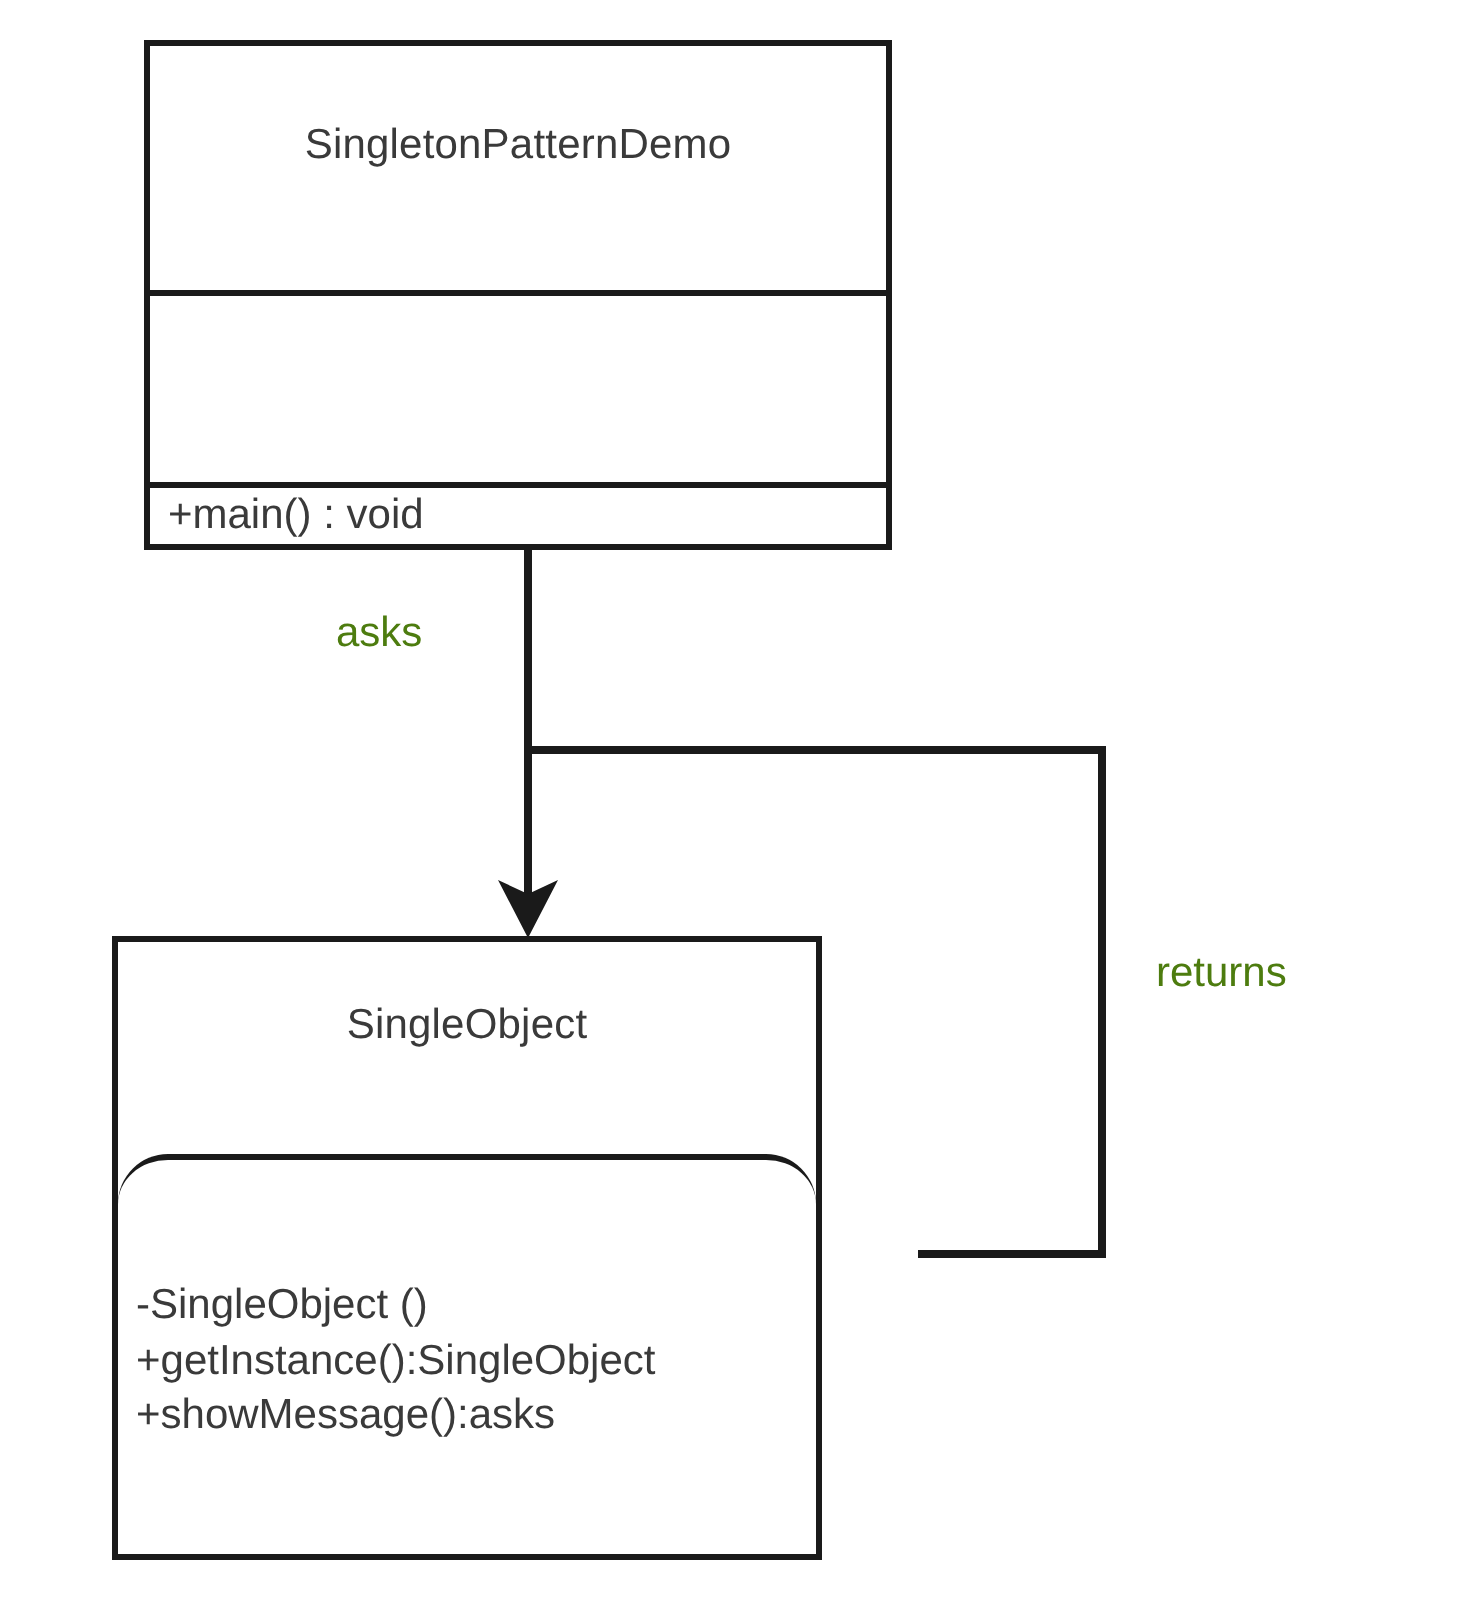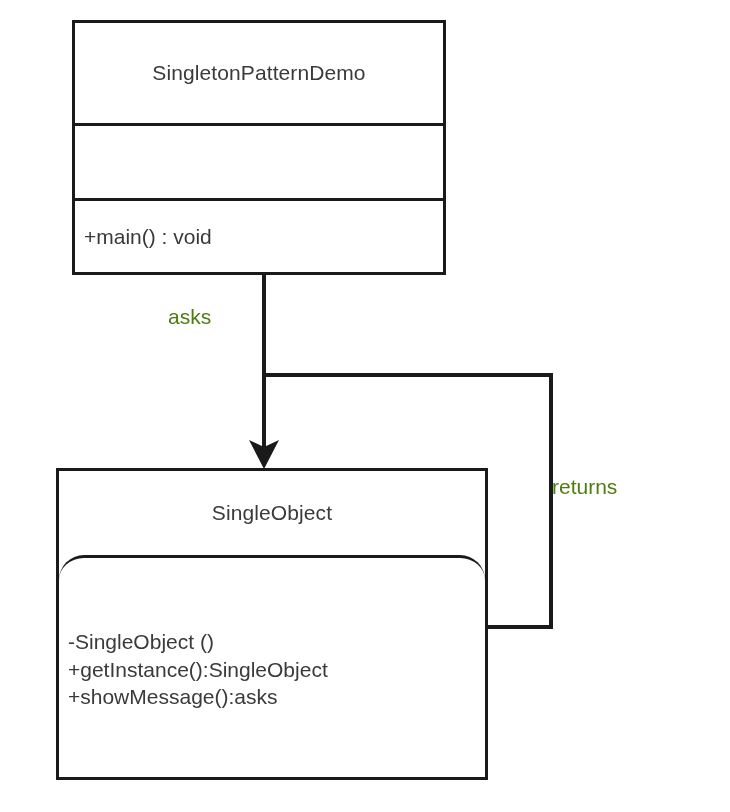--- a/index.html
+++ b/index.html
@@ -20,20 +20,21 @@
   }
 
   
   .uml-class {
     position: absolute;
     box-sizing: border-box;
     background: #ffffff;
     border: 3px solid #1a1a1a;
     display: flex;
     flex-direction: column;
+    gap: 22px;
   }
   .compartment {
     box-sizing: border-box;
     position: relative;
     display: flex;
     flex-direction: column;
     justify-content: center;
   }
   .compartment + .compartment {
     border-top: 3px solid #1a1a1a;
@@ -68,21 +69,21 @@
     width: 374px;
     height: 255px;
   }
   #class-singleton-pattern-demo .c-title  { height: 100px; }
   #class-singleton-pattern-demo .c-attrs  { height: 75px; }
   #class-singleton-pattern-demo .c-ops    { flex: 1 1 auto; }
 
   #class-single-object {
     left: 56px;
     top: 468px;
-    width: 432px;
+    width: 355px;
     height: 312px;
   }
   #class-single-object .c-title { height: 84px; }
   #class-single-object .c-attrs { height: 75px; }
   #class-single-object .c-ops   { flex: 1 1 auto; padding-top: 4px; border-radius: 25px; }
 
   
   .connector-svg {
     position: absolute;
     left: 0;
@@ -109,21 +110,21 @@
     font-size: 21px;
     color: #4d7c0f;
     white-space: nowrap;
     line-height: 1;
   }
   #label-asks {
     left: 168px;
     top: 306px;
   }
   #label-returns {
-    left: 552px;
+    left: 578px;
     top: 476px;
   }
 </style>
 </head>
 <body>
 
 <div id="canvas">
 
   <svg class="connector-svg" viewBox="0 0 730 812" xmlns="http://www.w3.org/2000/svg">
 

